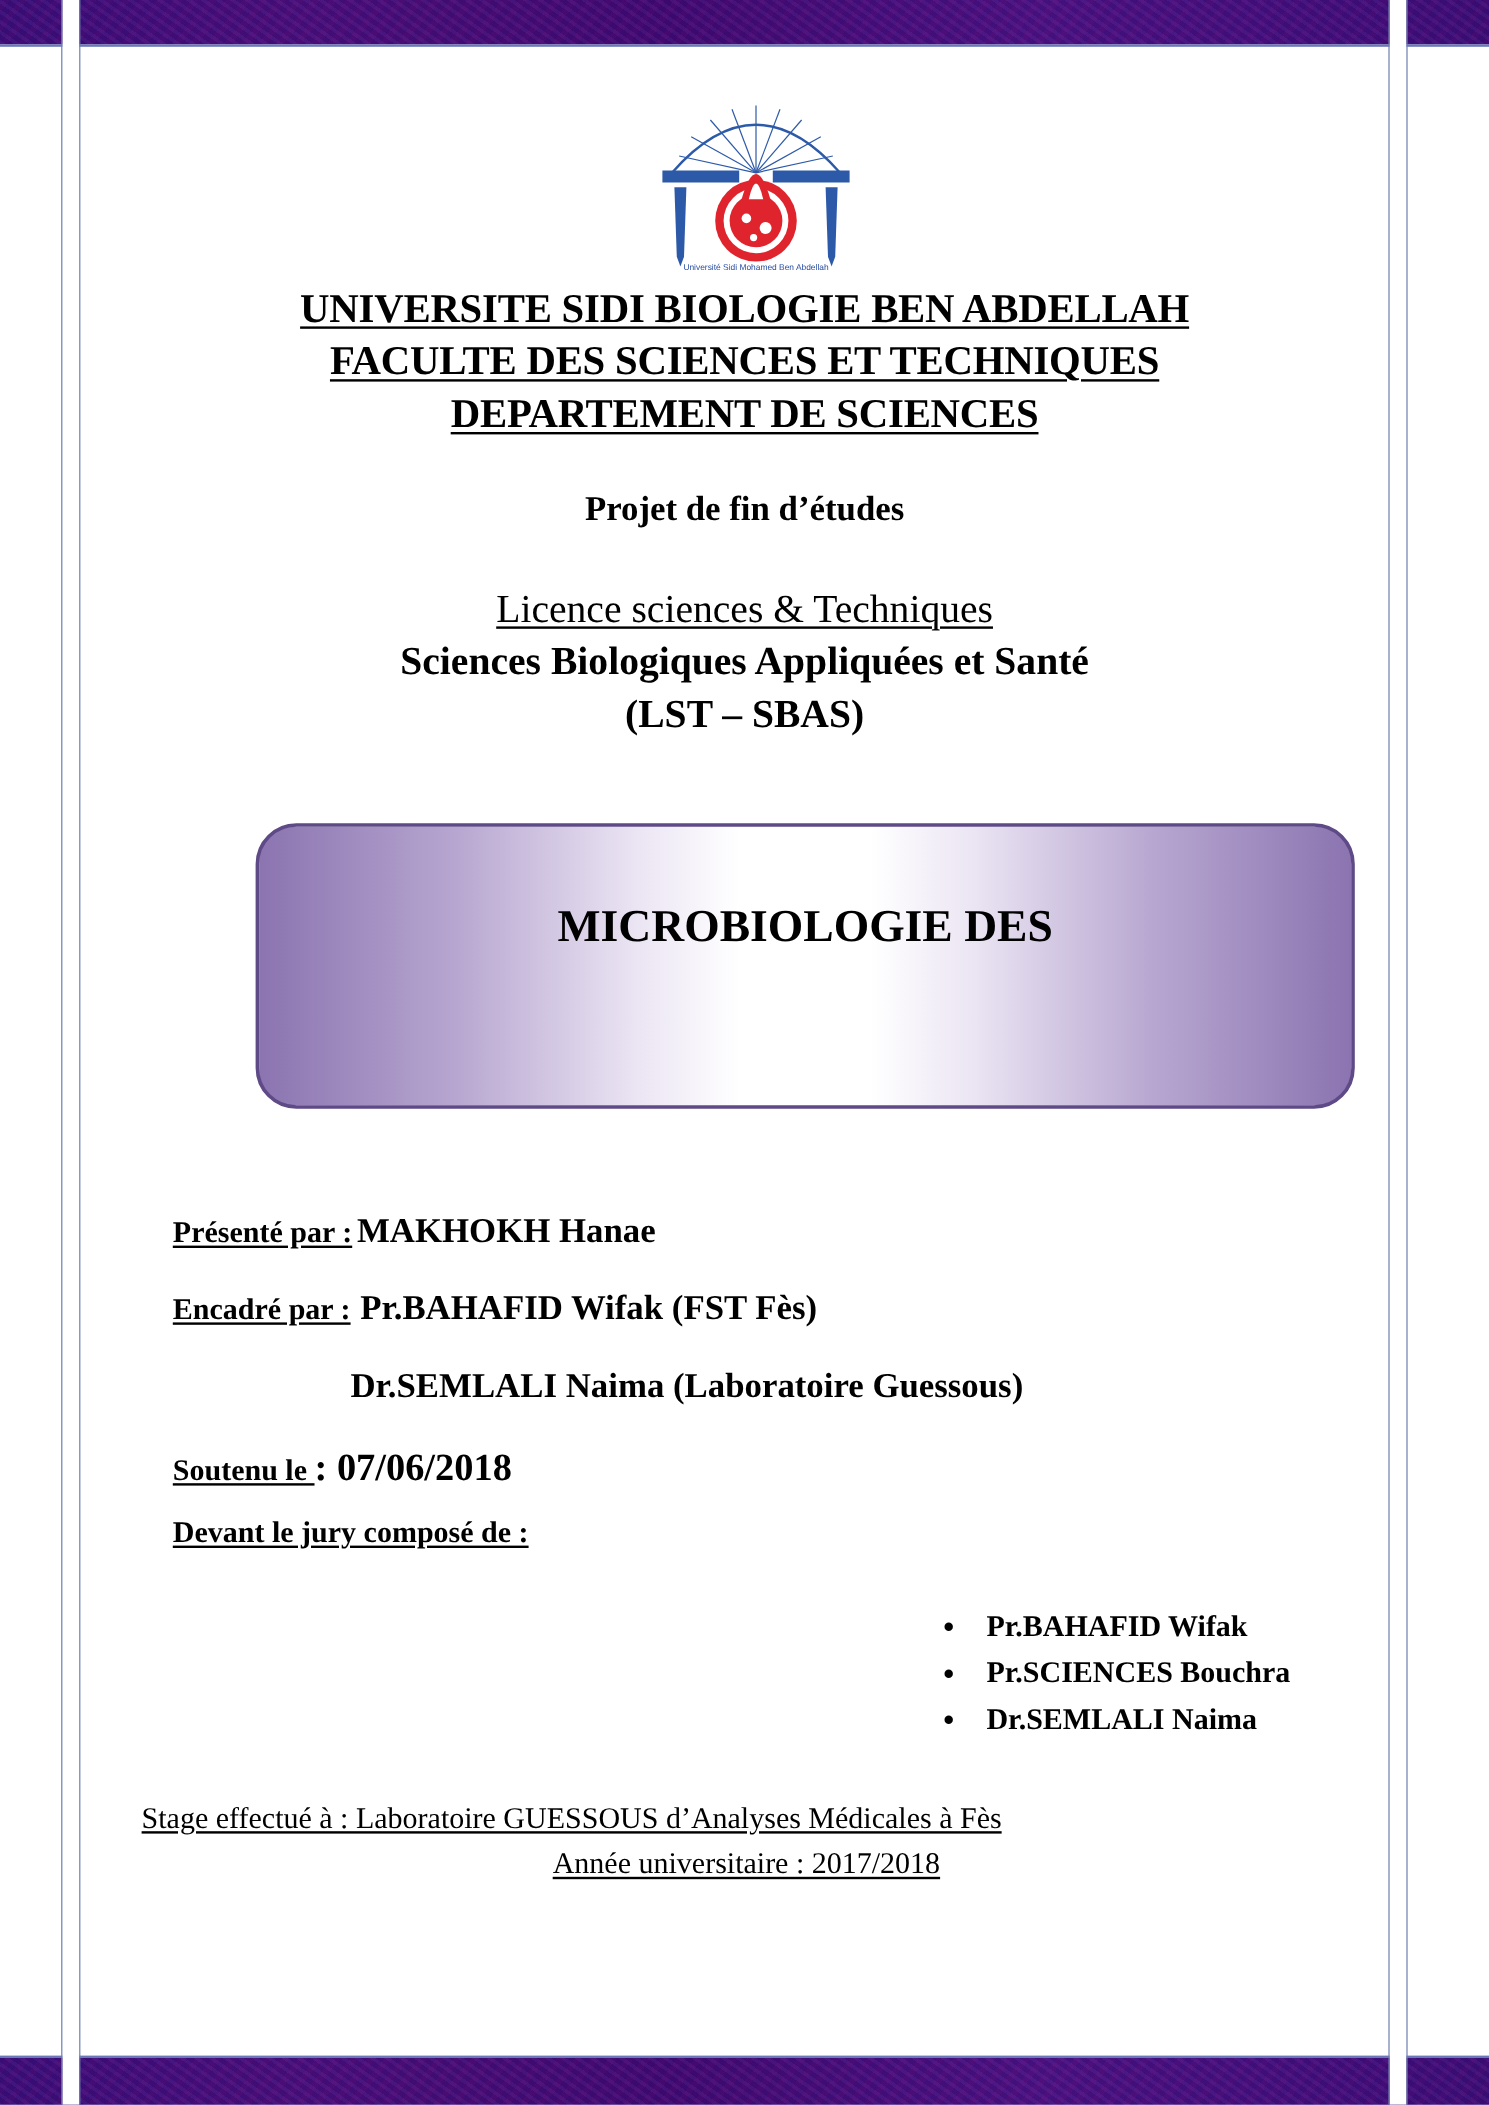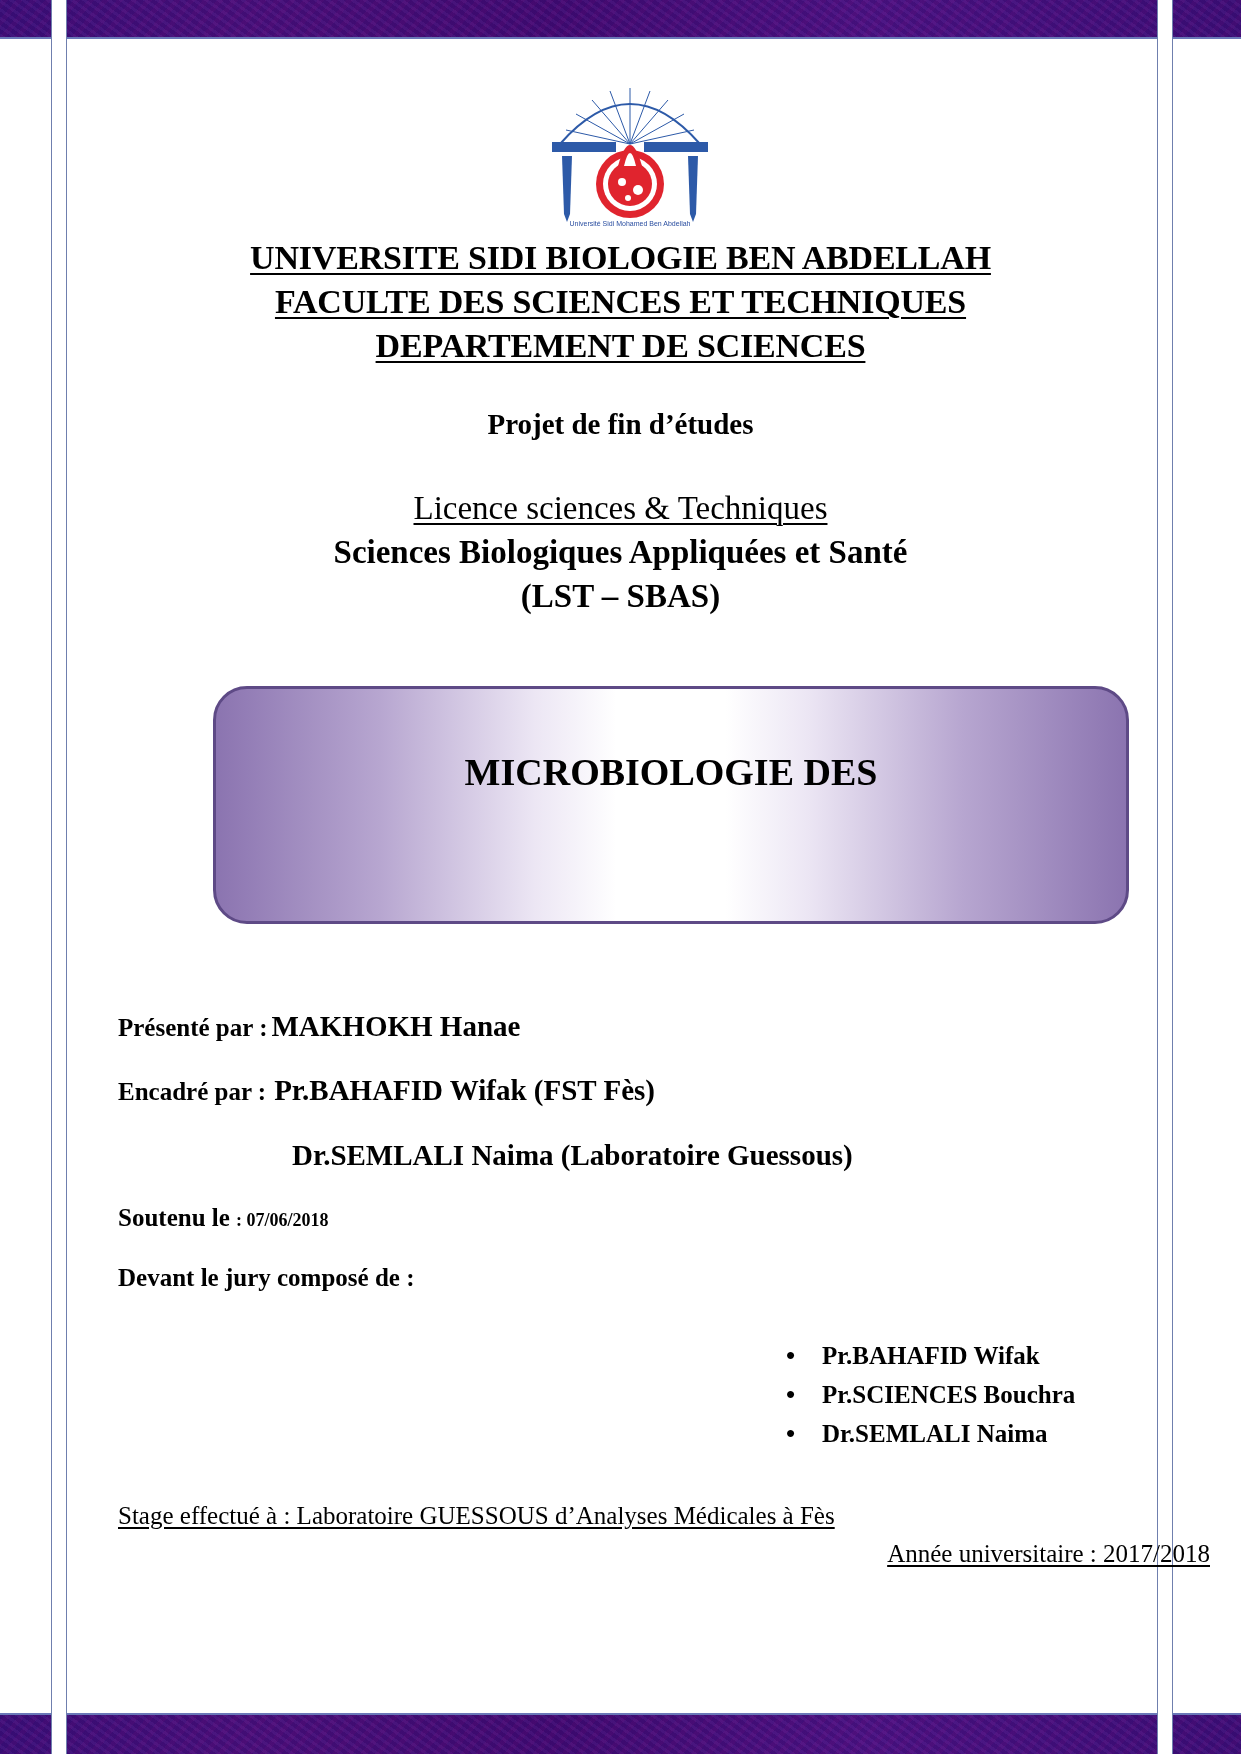--- a/index.html
+++ b/index.html
@@ -34,30 +34,30 @@
       position: absolute; left: 213px; top: 686px; width: 916px; height: 238px;
       border: 3px solid #5e4a86; border-radius: 34px; box-sizing: border-box;
       background: linear-gradient(90deg, #8b74b0 0%, #b7a6d0 18%, #ece6f4 35%, #ffffff 44%, #ffffff 56%, #ece6f4 65%, #b7a6d0 82%, #8b74b0 100%);
     }
     .title-box .title {
       position: absolute; left: 0; right: 0; top: 55px; text-align: center;
       font-size: 38px; line-height: 56px; font-weight: bold;
     }
 
     .row { position: absolute; left: 118px; font-weight: bold; white-space: nowrap; }
-    .label { text-decoration-thickness: 2px; text-underline-offset: 3px; font-size: 25px; }
+    .label { text-decoration: underline; text-decoration-thickness: 2px; text-underline-offset: 3px; font-size: 25px; margin-left: 26px; }
     .val28 { font-size: 29px; }
-    .val25 { font-size: 18px; }
+    .val25 { font-size: 32px; }
 
     .jury-list { position: absolute; left: 770px; top: 1320px; margin: 16px; padding: 0; list-style: none; font-size: 25px; font-weight: bold; line-height: 39px; width: 300px; }
     .jury-list li { position: relative; padding-left: 36px; }
     .jury-list li::before { content: "\2022"; position: absolute; left: 0; top: 0; font-size: 26px; }
 
     .stage { position: absolute; left: 118px; top: 1502px; font-size: 25px; text-decoration: underline; text-underline-offset: 3px; white-space: nowrap; }
-    .annee { position: absolute; left: 0; width: 1210px; top: 1540px; text-align: right; font-size: 25px; }
+    .annee { position: absolute; left: 17px; width: 1210px; top: 1540px; text-align: center; font-size: 25px; }
     .annee span { text-decoration: underline; text-underline-offset: 3px; }
 
     .logo { position: absolute; left: 540px; top: 74px; width: 180px; height: 160px; }
     .logo-caption { position: absolute; left: 540px; top: 220px; width: 180px; text-align: center; font-family: "Liberation Sans", sans-serif; font-size: 7px; color: #2a4ea0; }
   </style>
 </head>
 <body>
 
 <div class="band top"></div>
 <div class="band bottom"></div>

